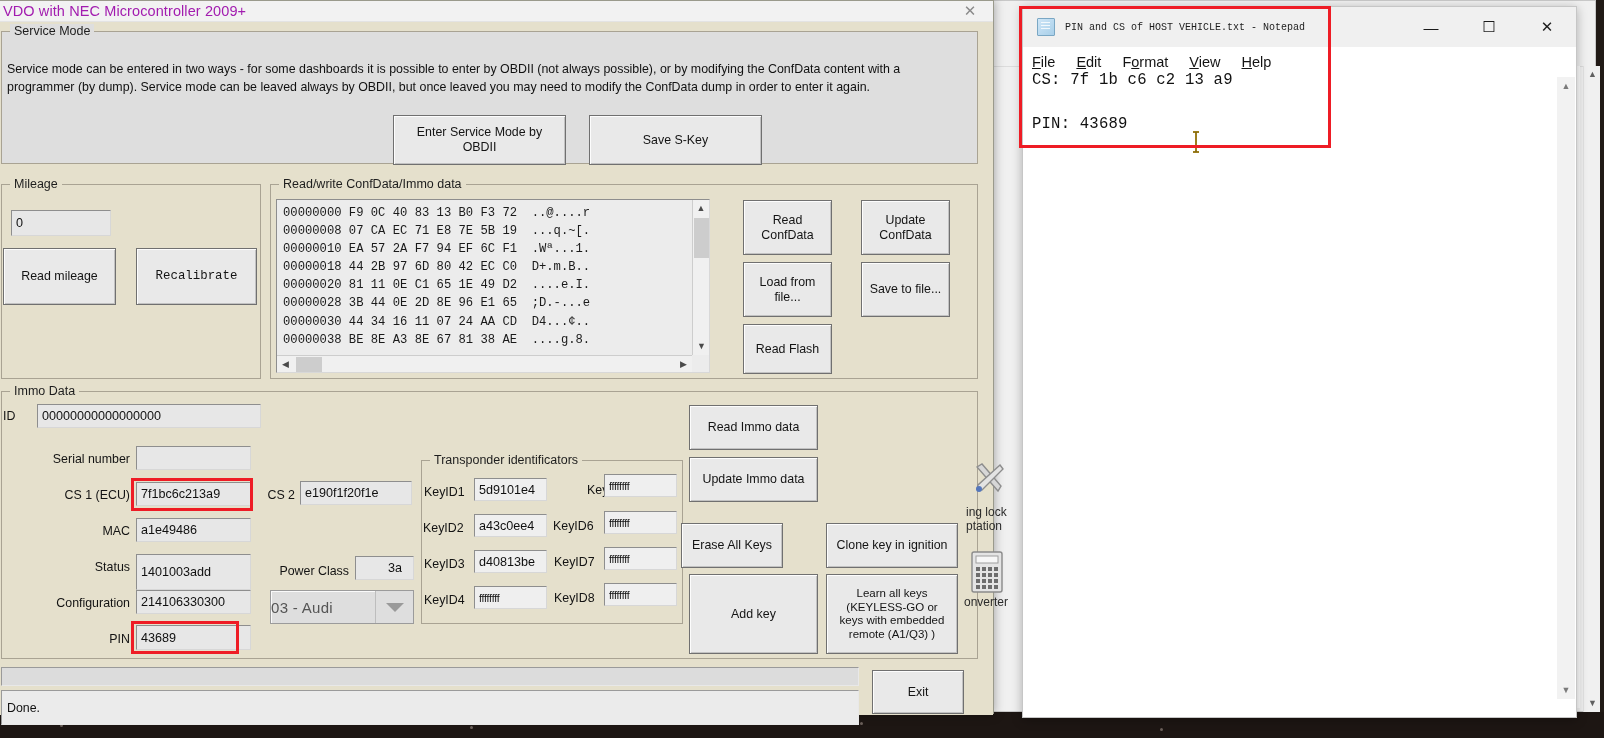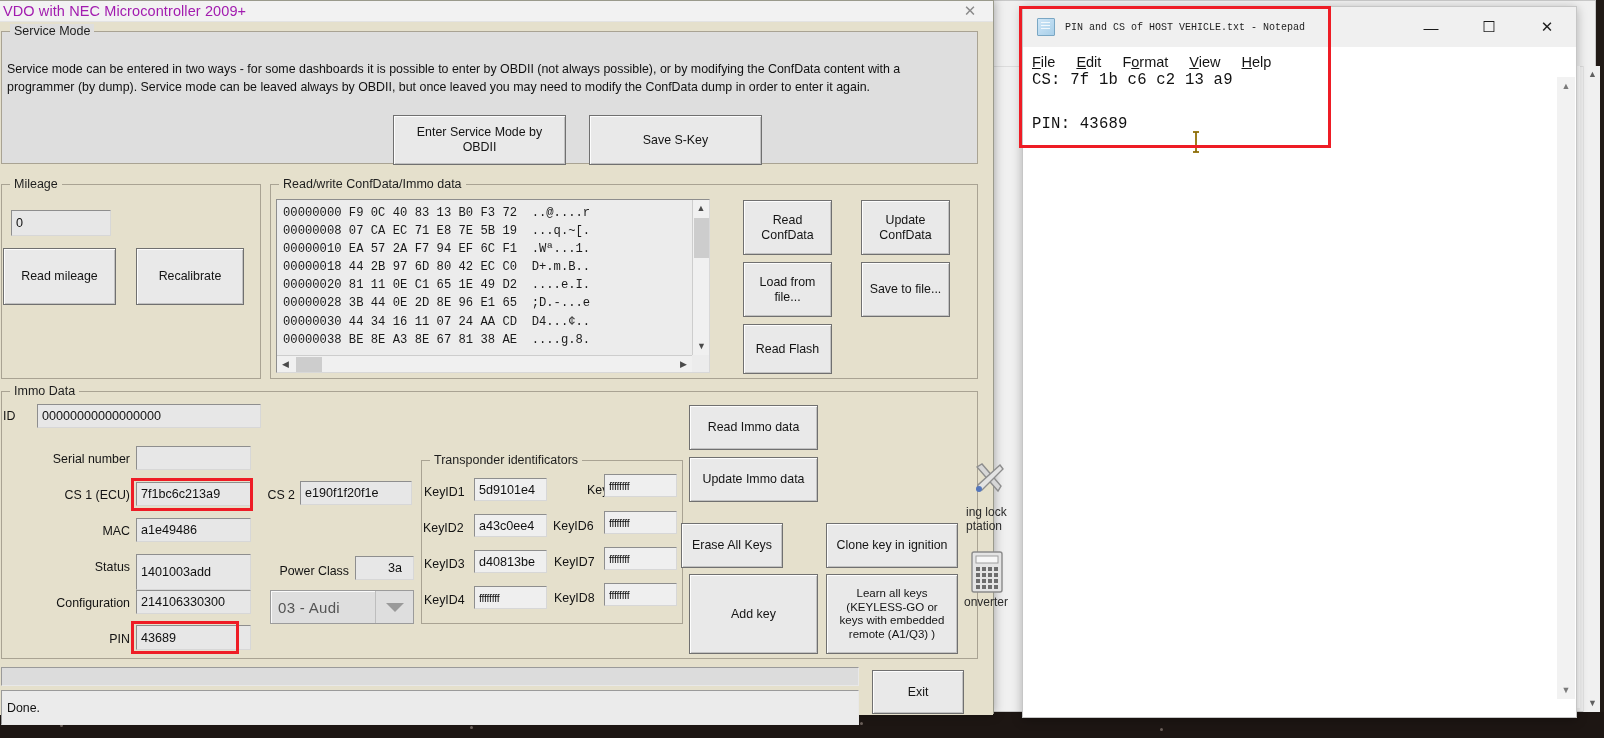--- a/index.html
+++ b/index.html
@@ -176,21 +176,21 @@
   .hbar .a { width: 17px; text-align: center; font-size: 9px; color: #4a4a4a; }
   .hbar .thumb { width: 26px; height: 15px; background: #cdcdcd; margin-left: 2px; }
 
   
   .combo {
     position: absolute; background: #dedede;
     border: 1px solid #9b9b9b;
     box-shadow: inset 1px 1px 0 #fafafa;
     display: flex; align-items: center;
   }
-  .combo .v { padding-left: 7px; font-size: 15px; color: #555; letter-spacing: .3px; }
+  .combo .v { font-size: 15px; color: #555; letter-spacing: .3px; }
   .combo .arrow {
     margin-left: auto; width: 38px; height: 100%;
     background: #dedede; border-left: 1px solid #bdbdbd;
     display: flex; align-items: center; justify-content: center;
   }
   .combo .arrow::after {
     content: ""; border-left: 9px solid transparent; border-right: 9px solid transparent;
     border-top: 9px solid #9a9a9a;
   }
 
@@ -370,21 +370,21 @@
 
       <div class="btn" style="left:398px;top:93px;width:173px;height:50px;">Enter Service Mode by
 OBDII</div>
       <div class="btn" style="left:594px;top:93px;width:173px;height:50px;">Save S-Key</div>
 
       <div class="grp" style="left:6px;top:162px;width:260px;height:195px;">
         <div class="cap">Mileage</div>
       </div>
       <div class="fld" style="left:16px;top:188px;width:100px;height:26px;">0</div>
       <div class="btn" style="left:8px;top:226px;width:113px;height:57px;">Read mileage</div>
-      <div class="btn" style="left:141px;top:226px;width:108px;height:57px;">Recalibrate</div>
+      <div class="btn" style="left:141px;top:226px;width:121px;height:57px;font-family:Liberation Mono, monospace;">Recalibrate</div>
 
       <div class="grp" style="left:275px;top:162px;width:708px;height:195px;">
         <div class="cap">Read/write ConfData/Immo data</div>
       </div>
 
       <div class="hexwrap" style="left:281px;top:177px;width:434px;height:174px;">
         <div class="hexlines" id="hexlines">00000000 F9 0C 40 83 13 B0 F3 72  ..@....r
 00000008 07 CA EC 71 E8 7E 5B 19  ...q.~[.
 00000010 EA 57 2A F7 94 EF 6C F1  .Wª...1.
 00000018 44 2B 97 6D 80 42 EC C0  D+.m.B..

